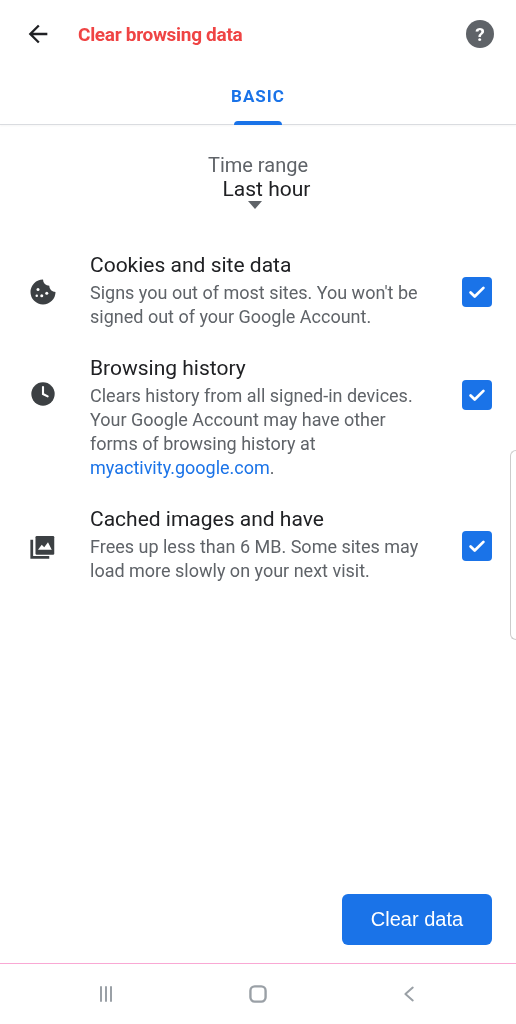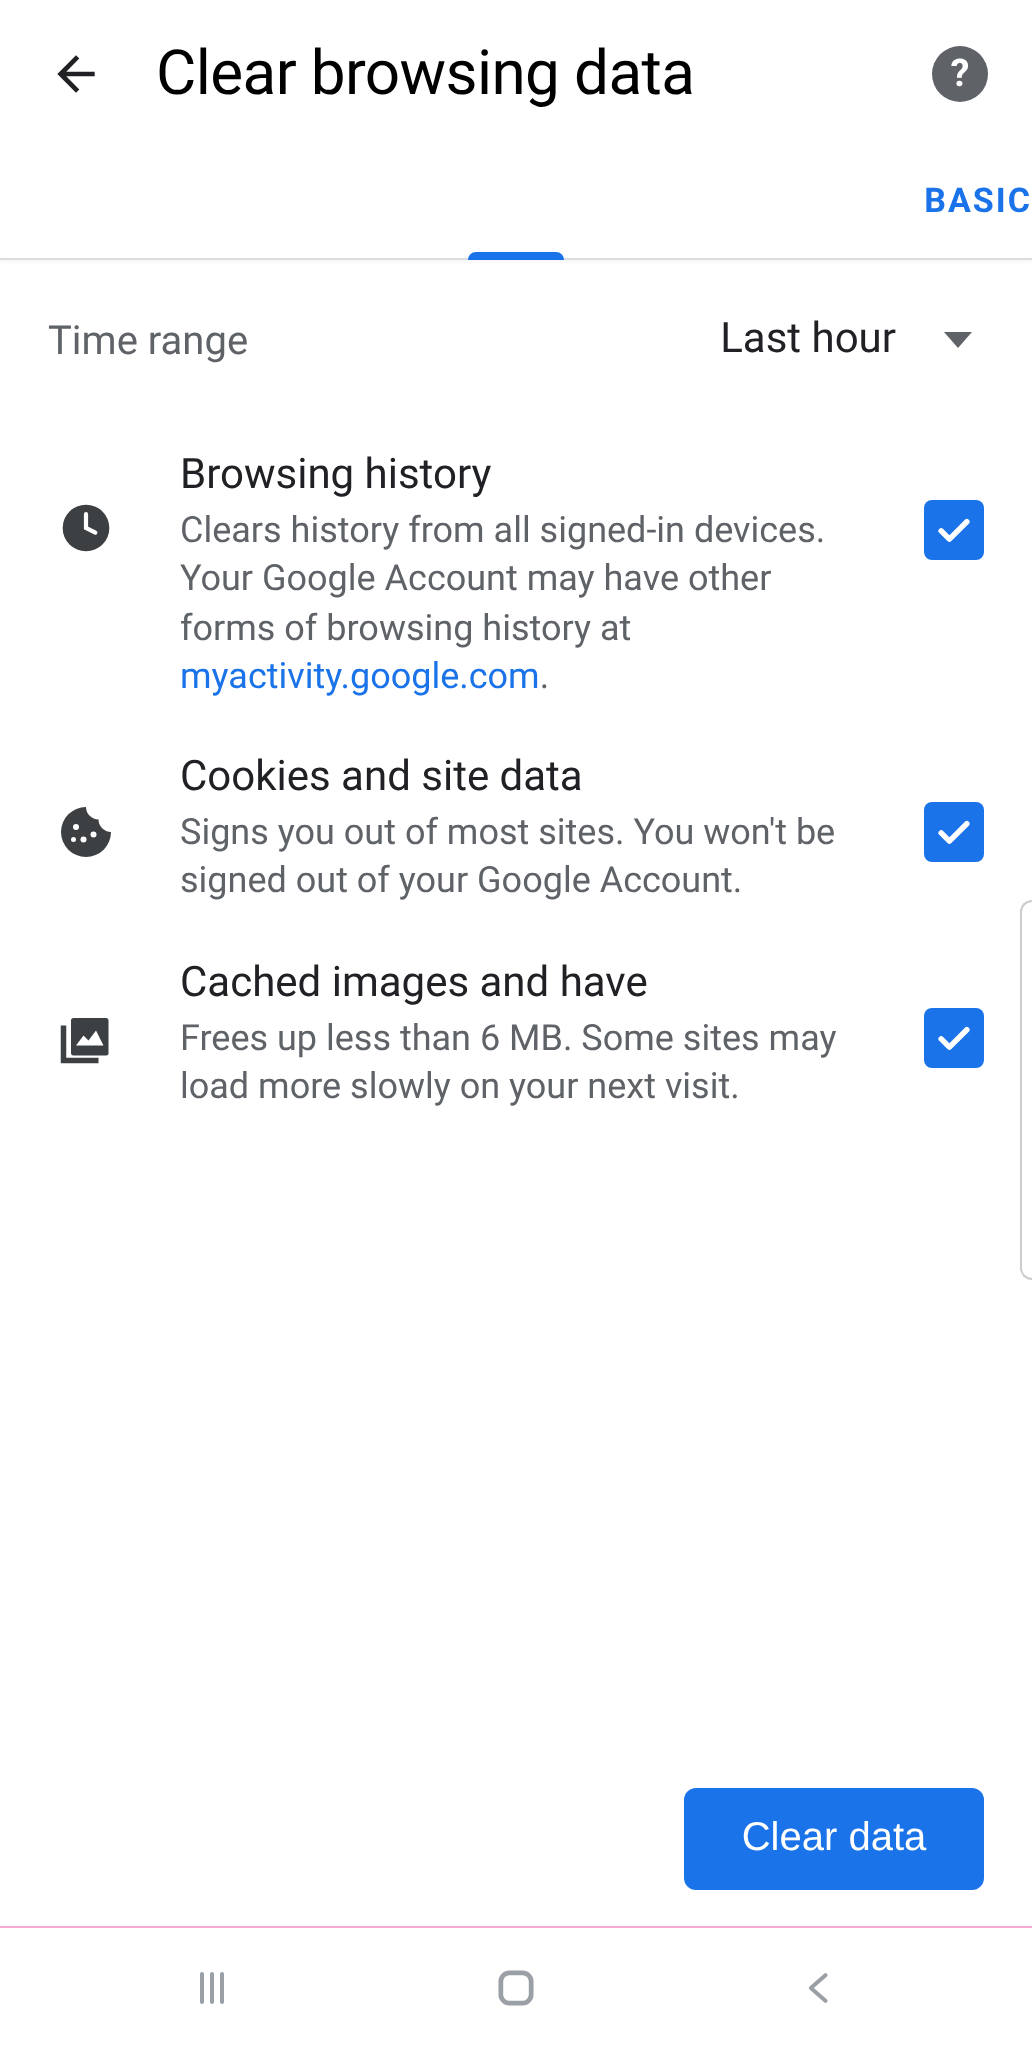--- a/index.html
+++ b/index.html
@@ -14,41 +14,41 @@
     }
     .header {
       display: flex;
       align-items: center;
       padding: 18px 22px;
       gap: 24px;
     }
     .back-icon { width: 32px; height: 32px; display:flex; align-items:center; justify-content:center; }
     .title {
       flex: 1;
-      font-size: 31px;
-      font-weight: 400;
-      color: #000000;
+      font-size: 19px;
+      font-weight: 700;
+      color: #ef4444;
       letter-spacing: -0.3px;
     }
     .help-icon {
       width: 28px; height: 28px;
       border-radius: 50%;
       background: #5f6368;
       color: #fff;
       display: flex; align-items: center; justify-content: center;
       font-size: 19px; font-weight: 700;
     }
     .tabs {
       display: flex;
       border-bottom: 1px solid #dadce0;
       box-shadow: 0 1px 2px rgba(0,0,0,0.04);
     }
     .tab {
       flex: 1;
-      text-align: right;
+      text-align: center;
       padding: 18px 0;
       font-size: 17px;
       font-weight: 700;
       letter-spacing: 1px;
       color: #5f6368;
       position: relative;
     }
     .tab.active { color: #1a73e8; }
     .tab.active::after {
       content: "";
@@ -58,20 +58,21 @@
       transform: translateX(-50%);
       width: 48px;
       height: 4px;
       background: #1a73e8;
       border-radius: 4px 4px 0 0;
     }
     .time-range {
       display: flex;
       align-items: center;
       padding: 28px 24px 8px 24px;
+      flex-direction: column;
     }
     .time-range-label {
       flex: 1;
       font-size: 20px;
       color: #5f6368;
     }
     .time-range-value {
       font-size: 21px;
       color: #202124;
       margin-right: 24px;
@@ -171,42 +172,20 @@
 <div class="time-range">
   <div class="time-range-label">Time range</div>
   <div class="time-range-value">Last hour</div>
   <div class="dropdown-icon"></div>
 </div>
 
 <div class="options">
 
   <div class="option">
     <div class="option-icon">
-      <svg width="28" height="28" viewBox="0 0 24 24">
-          <circle cx="12" cy="12" r="10" fill="#3c4043"></circle>
-          <path d="M12 6v6l4 2" stroke="#fff" stroke-width="1.8" fill="none" stroke-linecap="round"></path>
-        </svg>
-    </div>
-    <div class="option-body">
-      <div class="option-title">Browsing history</div>
-      <div class="option-desc">
-        <span>Clears history from all signed-in devices. Your Google Account may have other forms of browsing history at </span><a href="#">myactivity.google.com</a><span>.</span>
-      </div>
-    </div>
-    <div class="checkbox-wrap">
-      <div class="checkbox">
-        <svg width="22" height="22" viewBox="0 0 24 24">
-            <path d="M5 12.5l4.5 4.5L19 7.5" stroke="#fff" stroke-width="3" fill="none" stroke-linecap="round" stroke-linejoin="round"></path>
-          </svg>
-      </div>
-    </div>
-  </div>
-
-  <div class="option">
-    <div class="option-icon">
       <svg width="30" height="30" viewBox="0 0 24 24">
           <path d="M12 2a10 10 0 1 0 10 10 5 5 0 0 1-5-5 5 5 0 0 1-5-5z" fill="#3c4043"></path>
           <circle cx="8" cy="10" r="1.2" fill="#fff"></circle>
           <circle cx="11" cy="15" r="1.2" fill="#fff"></circle>
           <circle cx="15" cy="13" r="1.2" fill="#fff"></circle>
           <circle cx="7" cy="15" r="1" fill="#fff"></circle>
         </svg>
     </div>
     <div class="option-body">
       <div class="option-title">Cookies and site data</div>
@@ -216,20 +195,42 @@
       <div class="checkbox">
         <svg width="22" height="22" viewBox="0 0 24 24">
             <path d="M5 12.5l4.5 4.5L19 7.5" stroke="#fff" stroke-width="3" fill="none" stroke-linecap="round" stroke-linejoin="round"></path>
           </svg>
       </div>
     </div>
   </div>
 
   <div class="option">
     <div class="option-icon">
+      <svg width="28" height="28" viewBox="0 0 24 24">
+          <circle cx="12" cy="12" r="10" fill="#3c4043"></circle>
+          <path d="M12 6v6l4 2" stroke="#fff" stroke-width="1.8" fill="none" stroke-linecap="round"></path>
+        </svg>
+    </div>
+    <div class="option-body">
+      <div class="option-title">Browsing history</div>
+      <div class="option-desc">
+        <span>Clears history from all signed-in devices. Your Google Account may have other forms of browsing history at </span><a href="#">myactivity.google.com</a><span>.</span>
+      </div>
+    </div>
+    <div class="checkbox-wrap">
+      <div class="checkbox">
+        <svg width="22" height="22" viewBox="0 0 24 24">
+            <path d="M5 12.5l4.5 4.5L19 7.5" stroke="#fff" stroke-width="3" fill="none" stroke-linecap="round" stroke-linejoin="round"></path>
+          </svg>
+      </div>
+    </div>
+  </div>
+
+  <div class="option">
+    <div class="option-icon">
       <svg width="30" height="30" viewBox="0 0 24 24">
           <rect x="6" y="4" width="15" height="15" rx="1" fill="#3c4043"></rect>
           <path d="M8 15l3-4 2 2 3-4 3 6z" fill="#fff"></path>
           <path d="M3 7v14h14" stroke="#3c4043" stroke-width="2.2" fill="none"></path>
         </svg>
     </div>
     <div class="option-body">
       <div class="option-title">Cached images and have</div>
       <div class="option-desc">Frees up less than 6 MB. Some sites may load more slowly on your next visit.</div>
     </div>

